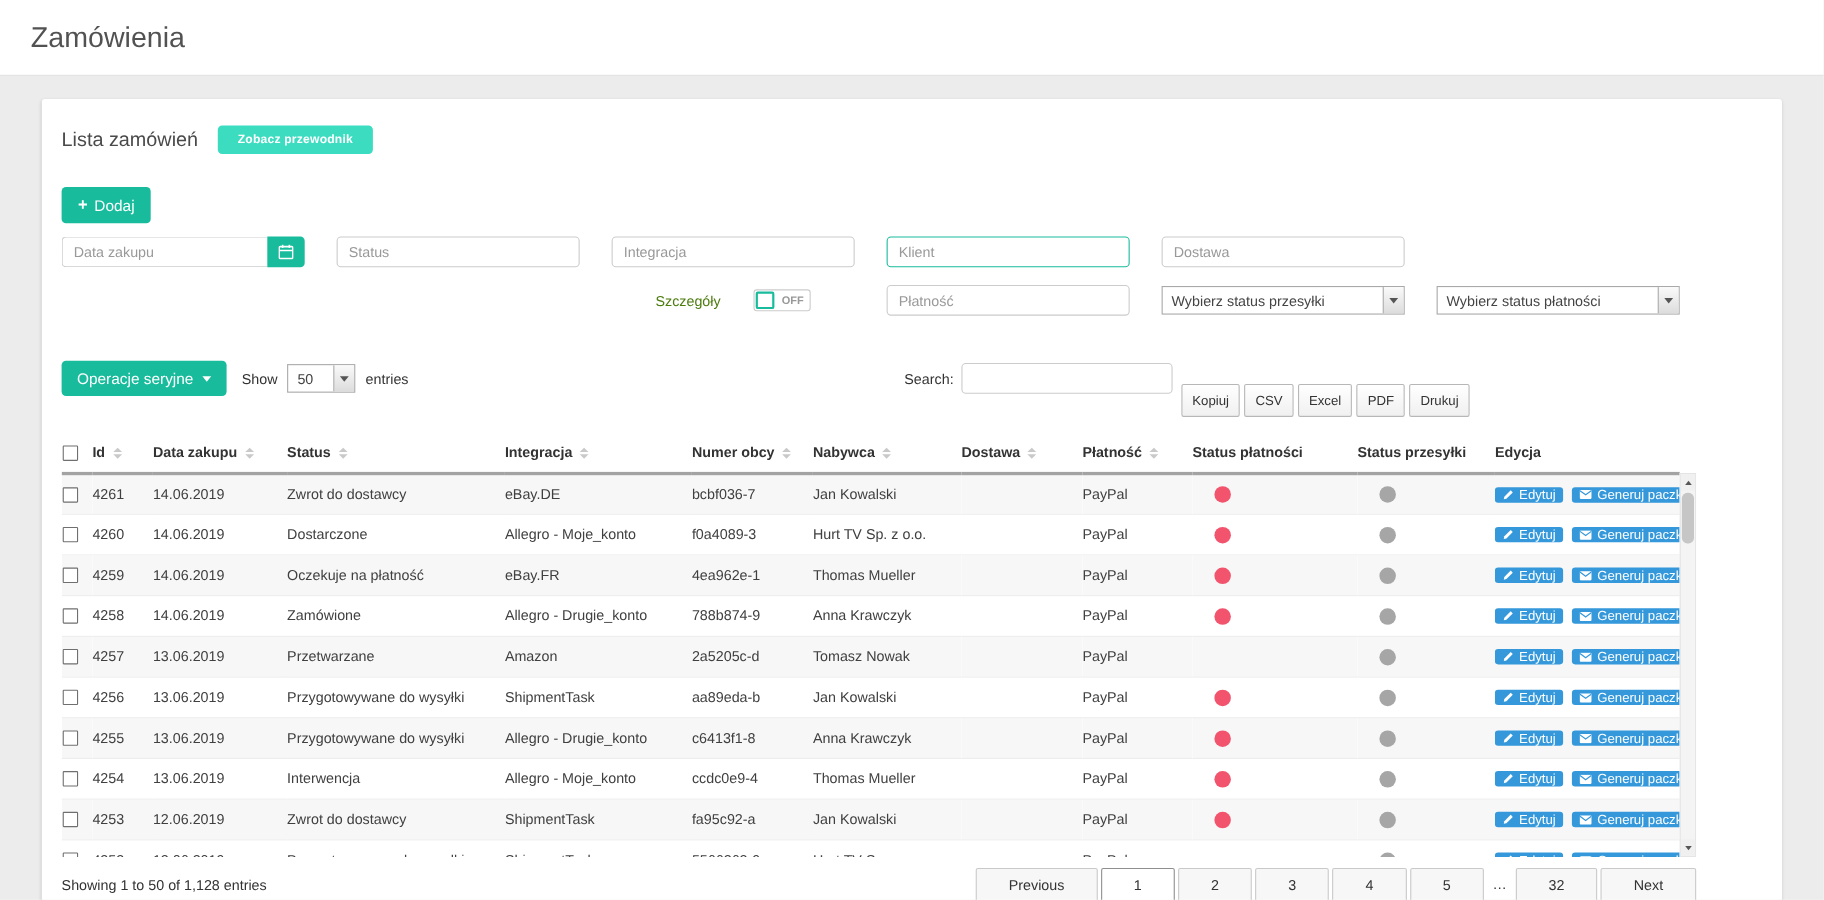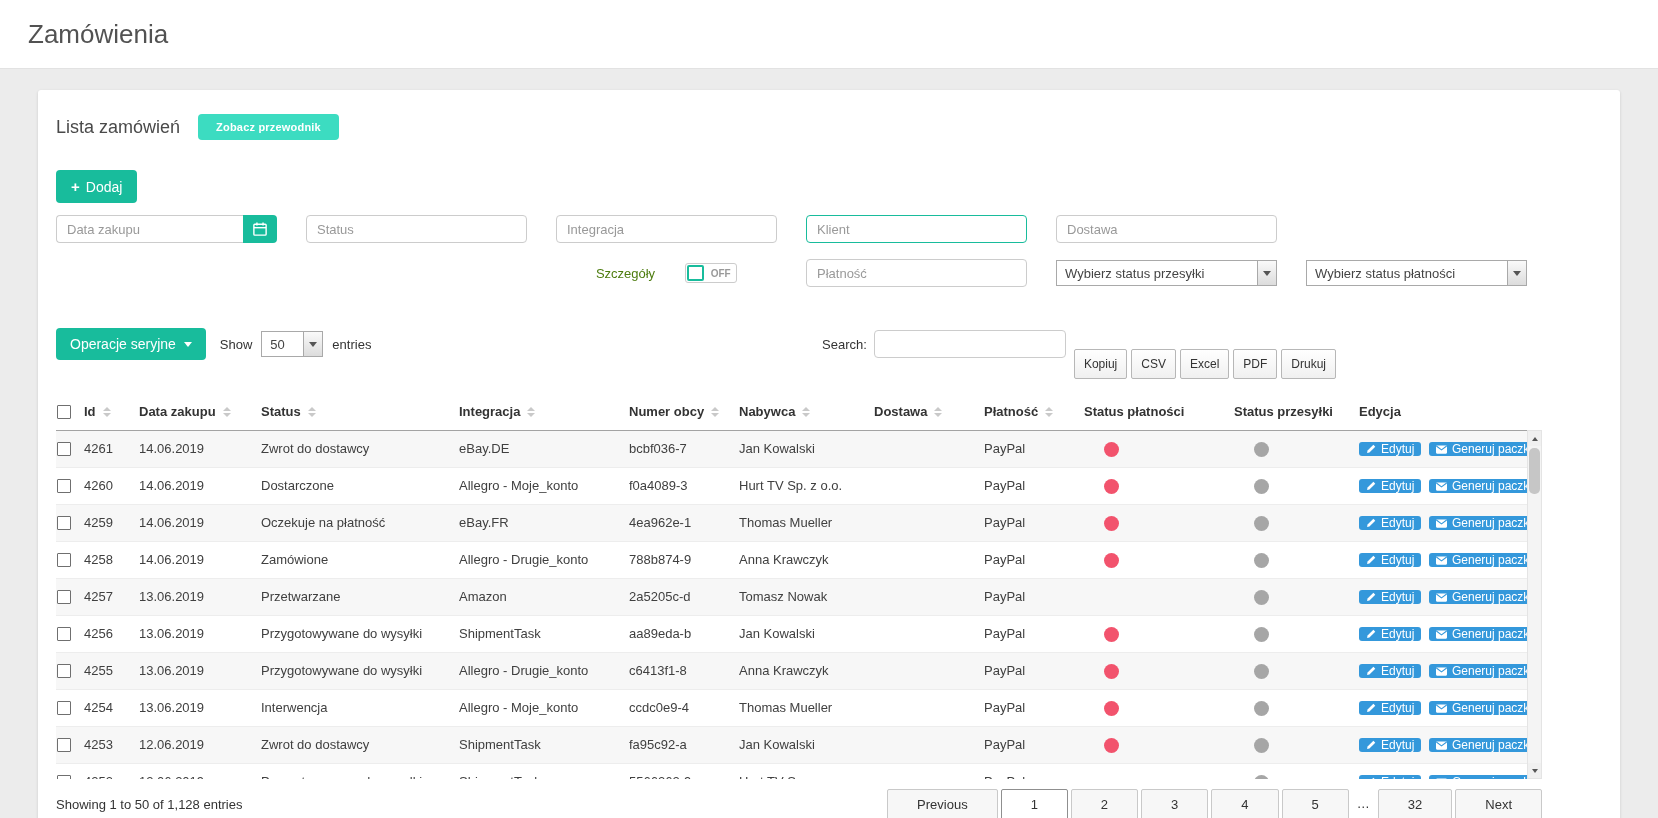--- a/index.html
+++ b/index.html
@@ -105,21 +105,21 @@
     padding: 7px 9px; border: 1px solid #b7b7b7; border-radius: 2px;
     background: linear-gradient(#ffffff, #f0f0f0);
     margin-top: 40px;
   }
 
   
   .table-viewport { position: relative; margin-top: 14px; width: 1486px; height: 386px; overflow: hidden; }
   table { width: 1471px; border-collapse: collapse; table-layout: fixed; font-size: 13px; }
   th {
     font-weight: bold; text-align: left; color: #333; height: 37px;
-    border-bottom: 1px solid #a3a3a3; padding: 0 6px 0 0; white-space: nowrap;
+    border-bottom: 3px solid #a3a3a3; padding: 0 6px 0 0; white-space: nowrap;
   }
   td {
     height: 37px; padding: 0 6px 0 0; border-bottom: 1px solid #ededed;
     color: #404040; white-space: nowrap; overflow: hidden;
   }
   tbody tr:nth-child(odd) { background: #f7f7f7; }
   .c-cb { padding-left: 1px; }
   .checkbox {
     display: inline-block; width: 14px; height: 14px;
     border: 1px solid #6f6f6f; background: #fff; border-radius: 1px; vertical-align: middle; cursor: pointer;

